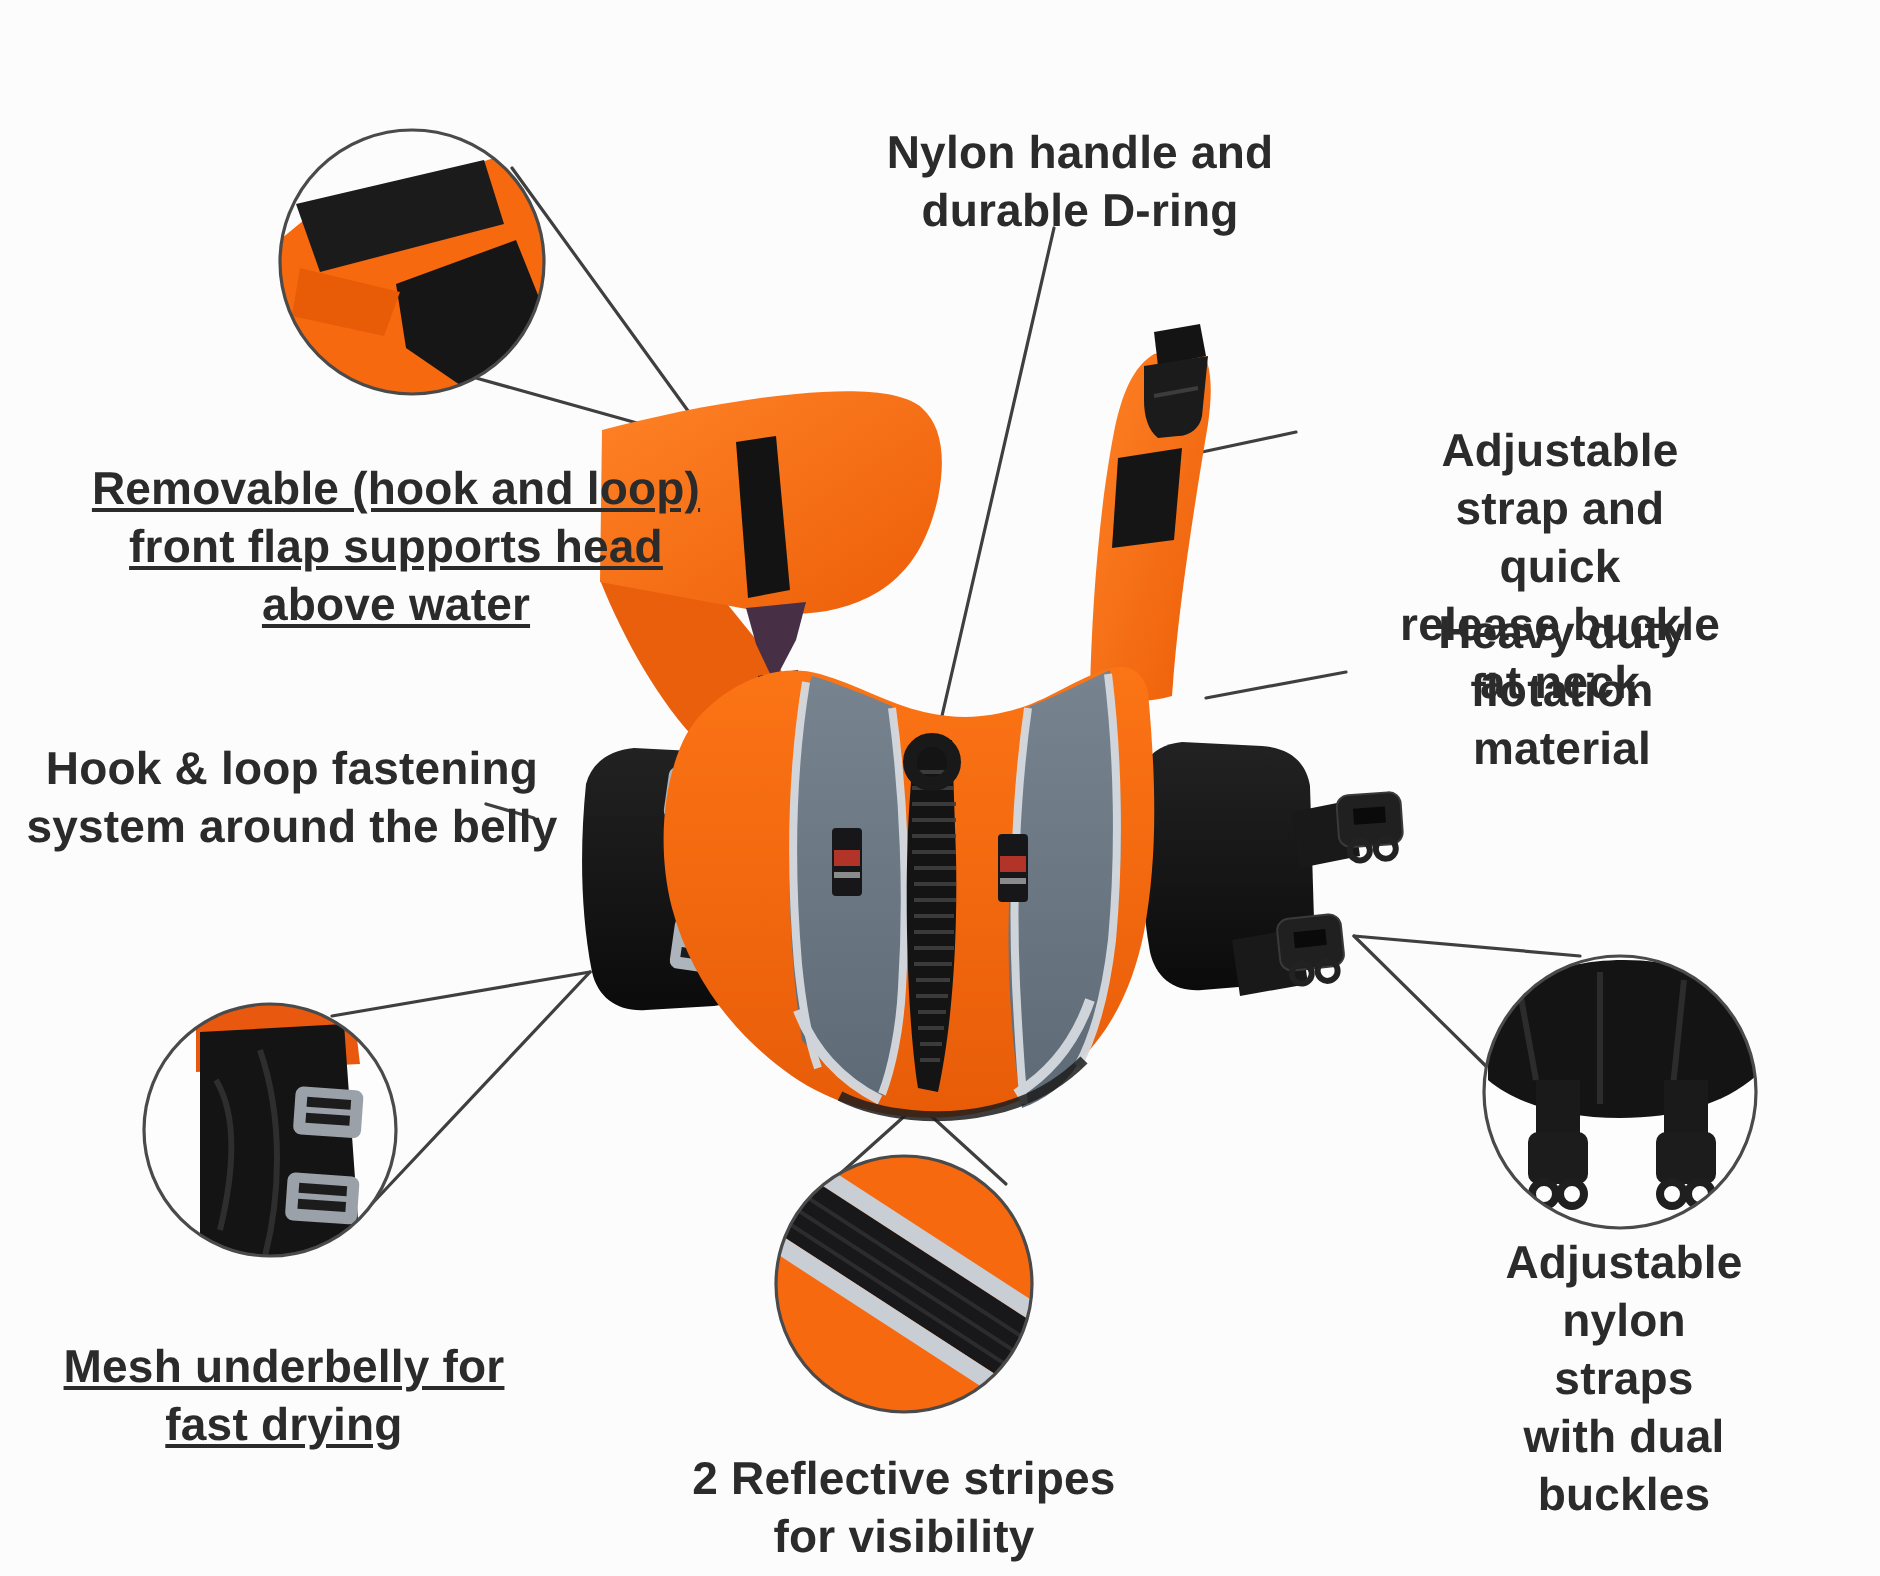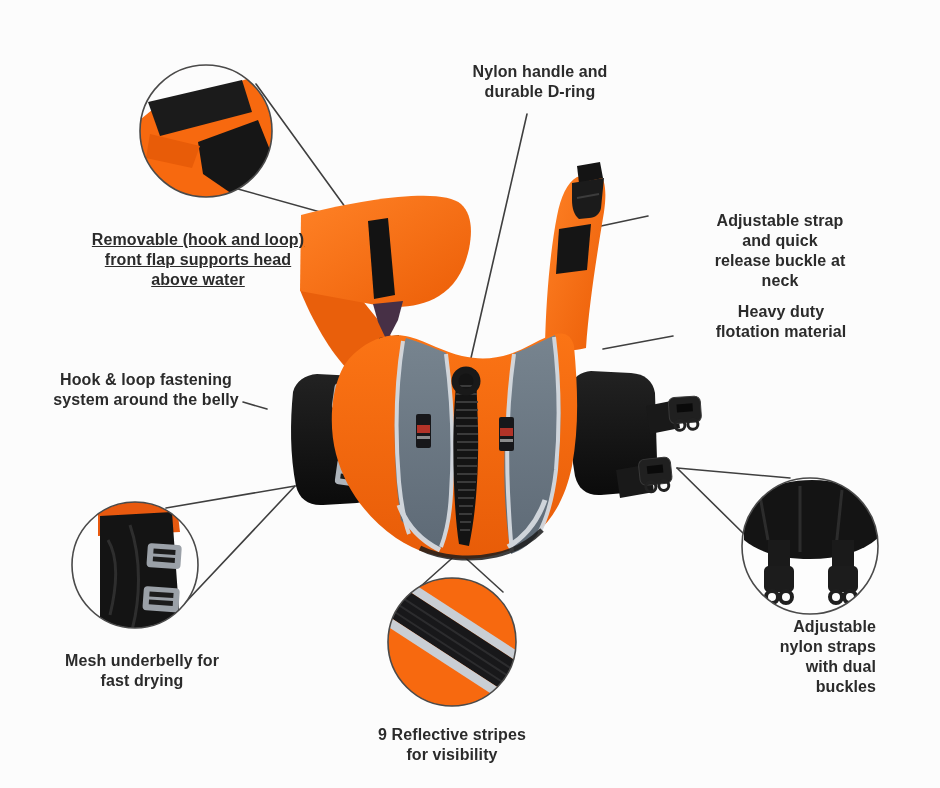--- a/index.html
+++ b/index.html
@@ -3,21 +3,21 @@
 <meta charset="utf-8">
 <style>
   html,body{margin:0;padding:0;background:#ffffff;}
   #stage{
     position:relative;width:940px;height:788px;background:#fcfcfc;
     font-family:"Liberation Sans",sans-serif;overflow:hidden;
   }
   #diagram-svg{position:absolute;left:0;top:0;}
   .label{
     position:absolute;
-    font-weight:bold;font-size:16px;line-height:1.26;
+    font-weight:bold;font-size:23px;line-height:1.26;
     color:#2b2b2b;text-align:center;white-space:pre-line;
     transform:translateX(-50%);
     letter-spacing:.1px;
   }
 </style>
 </head>
 <body>
 
 <div id="stage">
 
@@ -213,19 +213,19 @@
 durable D-ring</div>
   <div class="label" style="left:198px;top:230px;text-decoration:underline;">Removable (hook and loop)
 front flap supports head
 above water</div>
   <div class="label" style="left:780px;top:211px;">Adjustable strap and quick
 release buckle at neck</div>
   <div class="label" style="left:781px;top:302px;">Heavy duty
 flotation material</div>
   <div class="label" style="left:146px;top:370px;">Hook &amp; loop fastening
 system around the belly</div>
-  <div class="label" style="left:142px;top:651px;">Mesh underbelly for
+  <div class="label" style="left:142px;top:669px;text-decoration:underline;">Mesh underbelly for
 fast drying</div>
-  <div class="label" style="left:452px;top:725px;">9 Reflective stripes
+  <div class="label" style="left:452px;top:725px;">2 Reflective stripes
 for visibility</div>
-  <div class="label" style="left:812px;top:617px;text-align:right;">Adjustable nylon straps
+  <div class="label" style="left:812px;top:617px;">Adjustable nylon straps
 with dual buckles</div>
 </div>
 
 </body></html>

